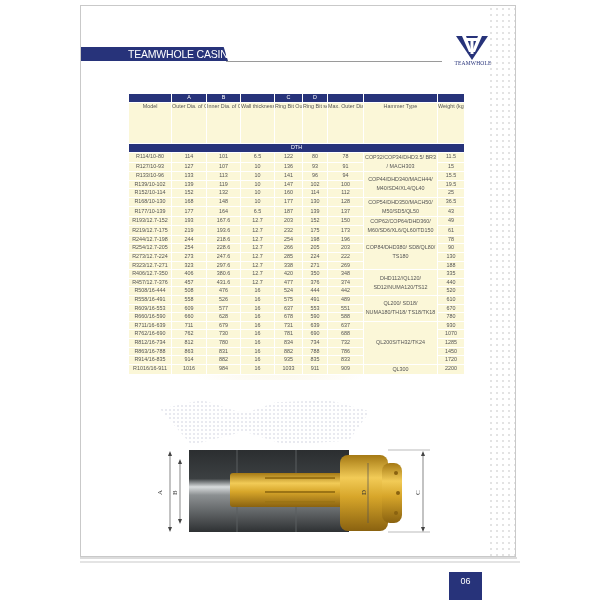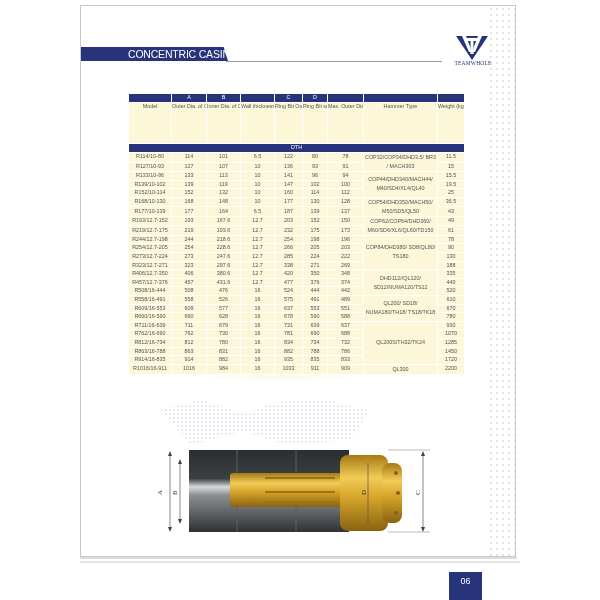--- a/index.html
+++ b/index.html
@@ -79,21 +79,21 @@
 </head>
 <body>
 
 <div class="page"></div>
 <div class="page-shadow"></div>
 <div class="page-shadow2"></div>
 <div class="dots-right"></div>
 
 <div class="title-band"></div>
 <div class="title-tab"></div>
-<div class="title-text">CONCENTRIC CASING SYSTEM WITH RING BITS</div>
+<div class="title-text">TEAMWHOLE CASING SYSTEM WITH RING BITS</div>
 <div class="title-rule"></div>
 
 <svg class="logo" viewBox="0 0 40 40">
   <polygon points="4,6 36,6 20,30" fill="#27337a"></polygon>
   <polygon points="10,6 14,6 20,22 17,22" fill="#ffffff"></polygon>
   <polygon points="26,6 30,6 23,22 20,22" fill="#ffffff"></polygon>
   <rect x="13" y="8" width="14" height="3" fill="#ffffff"></rect>
   <rect x="18.5" y="8" width="3" height="16" fill="#ffffff"></rect>
 </svg>
 <div class="logo-text">TEAMWHOLE</div>

